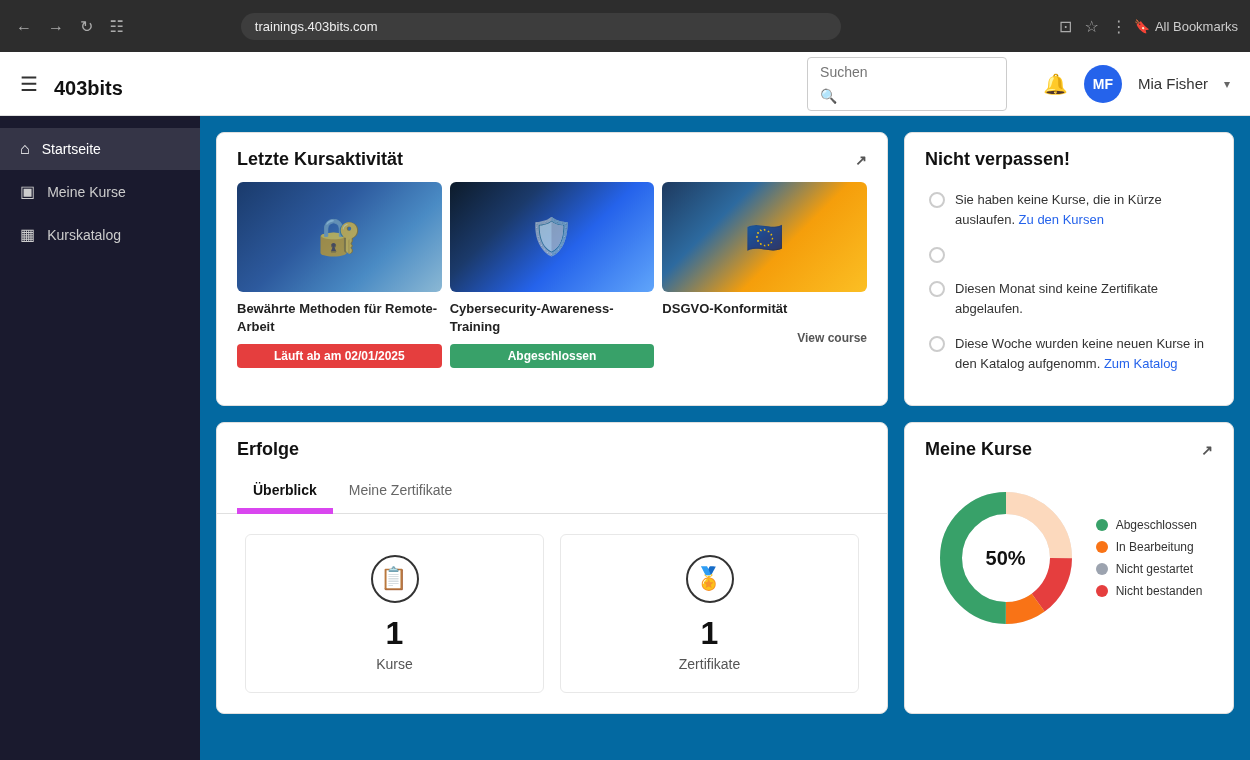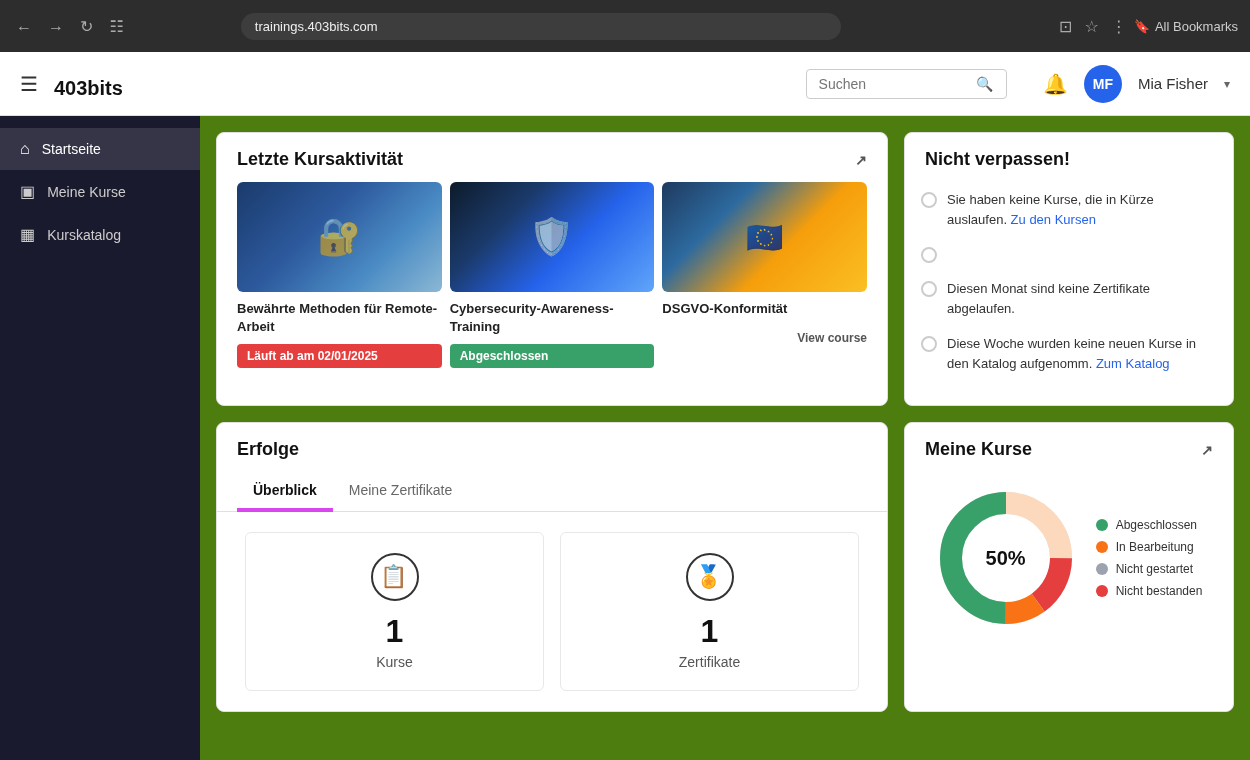--- a/index.html
+++ b/index.html
@@ -82,20 +82,21 @@
       margin-top: 10px;
     }
     .search-bar {
       margin-left: auto;
       display: flex;
       border: 1px solid #ccc;
       border-radius: 4px;
       padding: 6px 12px;
       gap: 8px;
       min-width: 200px;
+      flex-direction: column;
     }
     .search-bar input {
       border: none;
       outline: none;
       font-size: 14px;
       color: #666;
       background: transparent;
       width: 150px;
     }
     .search-icon { color: #666; font-size: 14px; }
@@ -145,21 +146,21 @@
       font-size: 14px;
       transition: background 0.2s;
     }
     .sidebar-item.active { background: rgba(255,255,255,0.12); color: #fff; }
     .sidebar-item-icon { font-size: 16px; }
 
     
     .content-area {
       flex: 1;
       overflow-y: auto;
-      background: #4d7c0f;
+      background: #0369a1;
       padding: 16px;
       display: grid;
       grid-template-columns: 1fr 330px;
       grid-template-rows: auto auto;
       gap: 16px;
       align-content: start;
     }
 
     
     .card {
@@ -240,35 +241,36 @@
       opacity: 0.8;
     }
 
     .course-title { font-size: 13px; font-weight: 600; color: #222; line-height: 1.4; margin-bottom: 8px; }
     .course-badge {
       padding: 5px 10px;
       border-radius: 4px;
       font-size: 12px;
       font-weight: 600;
       color: #fff;
+      text-align: center;
     }
     .badge-red { background: #e53e3e; }
     .badge-green { background: #38a169; }
     .badge-view {
       background: transparent;
       color: #555;
       border: none;
       font-size: 12px;
       text-align: right;
       padding: 5px 0;
     }
 
     
     .not-verpassen-card { grid-column: 2; grid-row: 1; }
-    .notification-list { padding: 0 16px 24px; }
+    .notification-list { padding: 0 16px 24px; margin-left: 8px; }
     .notification-item {
       display: flex;
       align-items: flex-start;
       gap: 10px;
       padding: 8px 0;
       font-size: 13px;
       color: #333;
       line-height: 1.5;
     }
     .notif-circle {
@@ -293,21 +295,21 @@
       padding: 10px 16px;
       font-size: 14px;
       color: #666;
       cursor: pointer;
       border-bottom: 2px solid transparent;
       margin-bottom: -1px;
     }
     .tab-item.active {
       color: #111;
       font-weight: 600;
-      border-bottom: 4px solid #d946ef;
+      border-bottom: 6px solid #d946ef;
     }
     .erfolge-stats {
       display: flex;
       padding: 20px;
       gap: 0;
     }
     .stat-item {
       flex: 1;
       display: flex;
       flex-direction: column;

